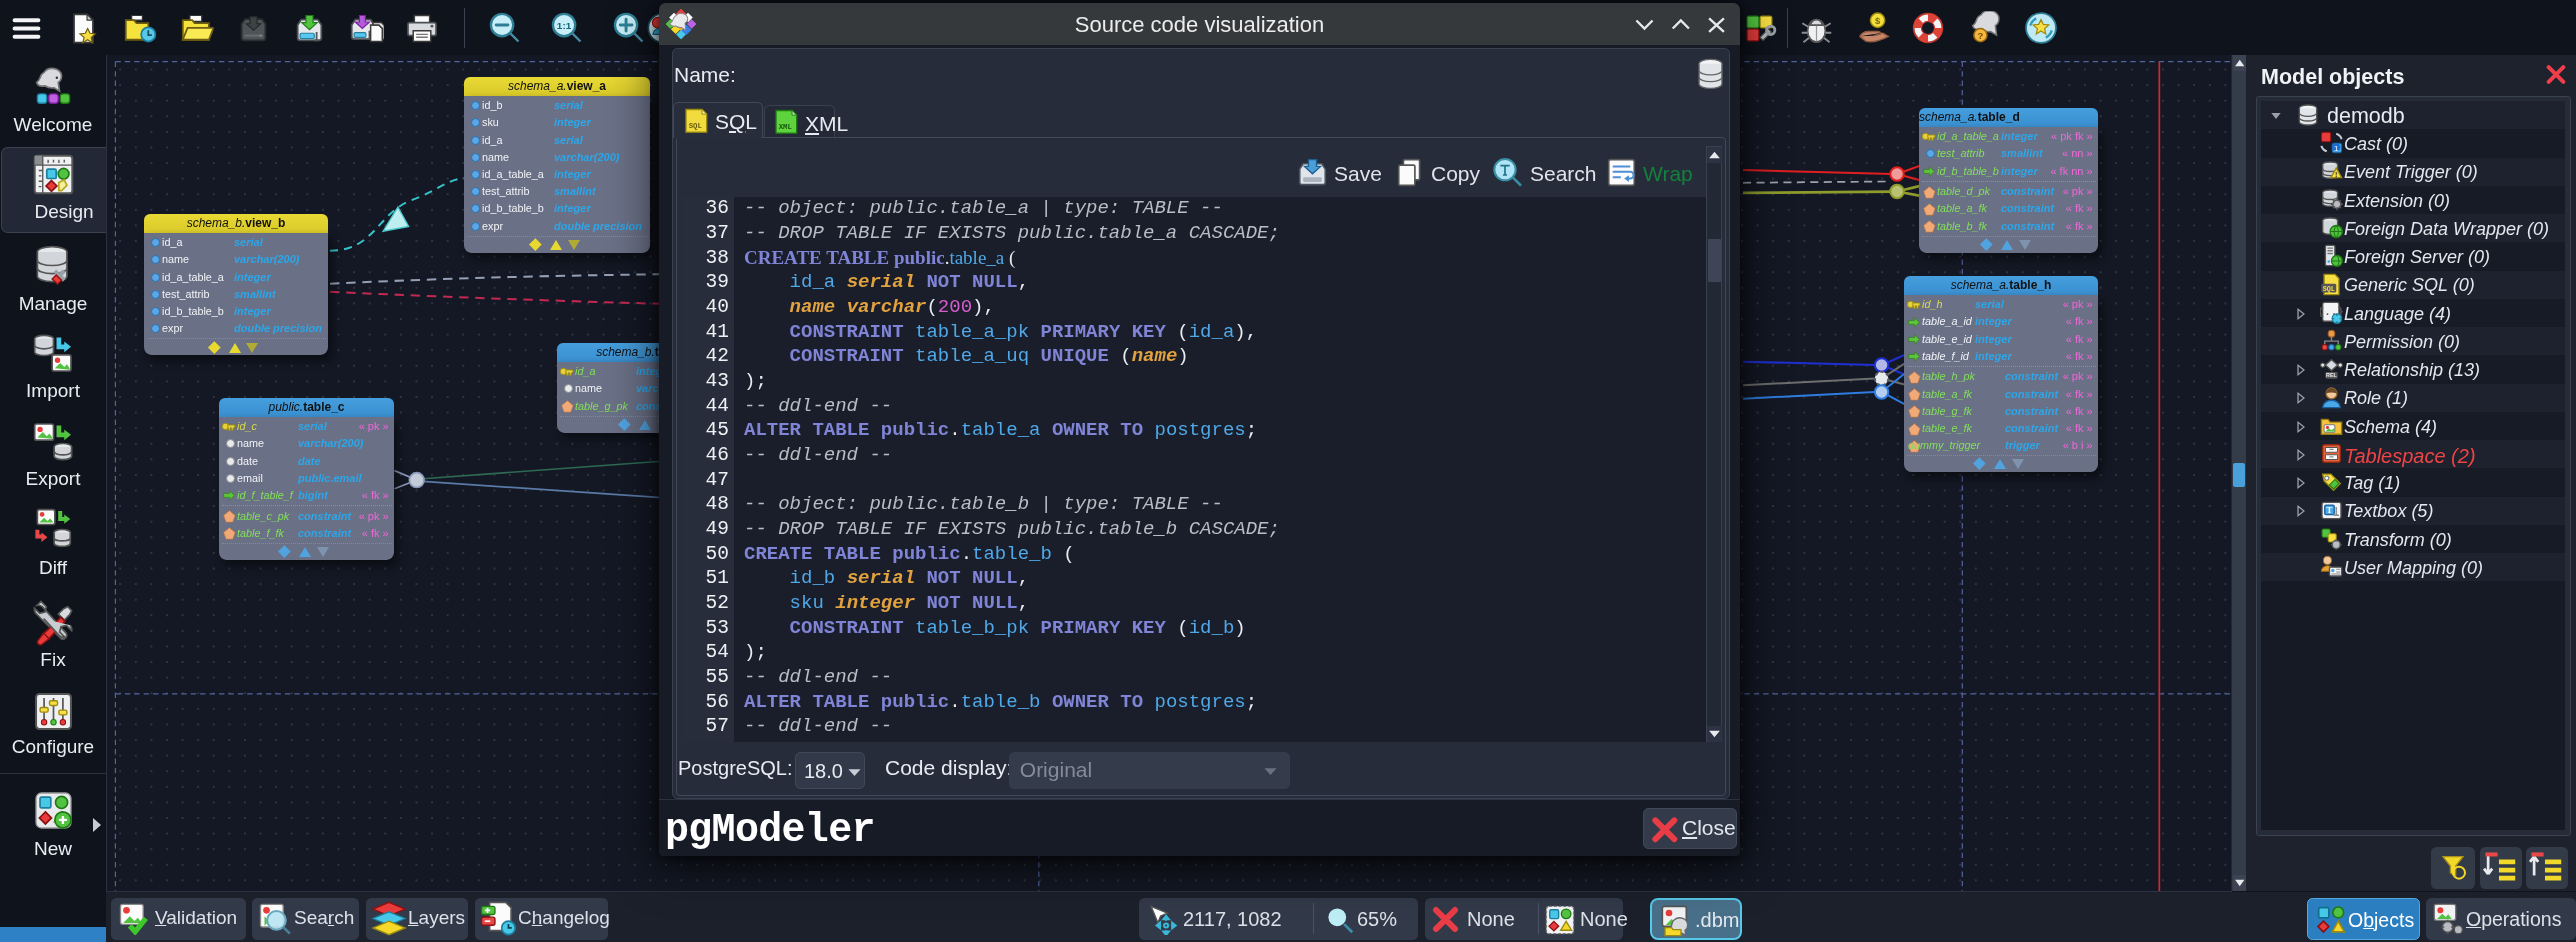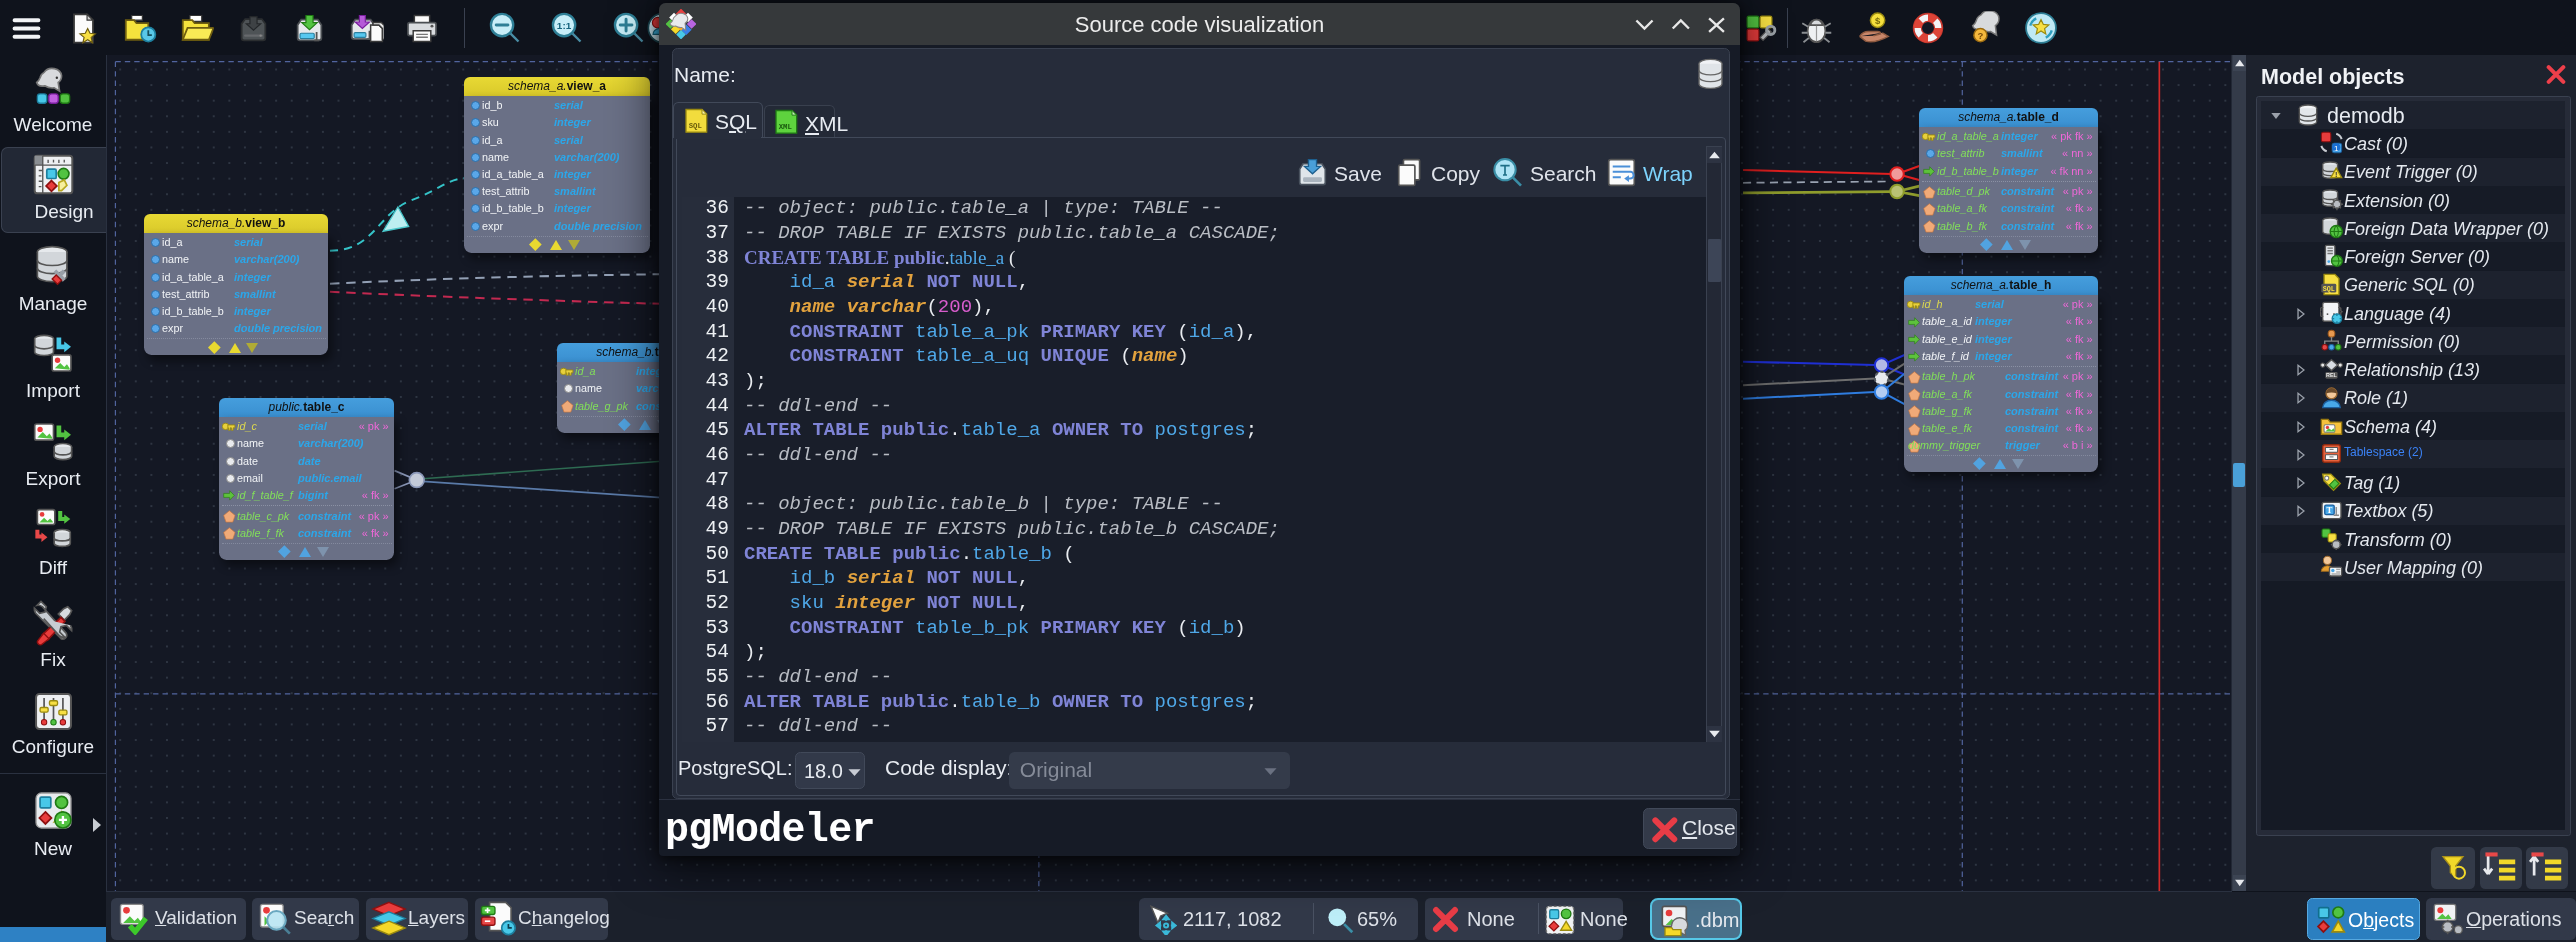--- a/index.html
+++ b/index.html
@@ -175,21 +175,21 @@
       </svg>
       <div class="abs" style="left:18px;top:57px;font-size:10.8px;color:#82df5a;font-style:italic;white-space:nowrap">table_g_pk</div>
       <div class="abs" style="left:79px;top:57px;font-size:11px;color:#2ba7ea;font-weight:bold;font-style:italic;white-space:nowrap">constraint</div>
       <div class="abs" style="right:5.4px;top:57px;font-size:11px;color:#ef68d8;white-space:nowrap">« pk »</div>
       <div class="abs" style="left:2.7px;top:73px;width:174px;border-top:1.3px dotted #9aa0b2;opacity:.55"></div>
       <div class="abs" style="left:63px;top:77px;width:8.7px;height:8.7px;background:#51a3e0;transform:rotate(45deg)"></div>
       <div class="abs" style="left:82px;top:77px;width:0;height:0;border-left:6px solid transparent;border-right:6px solid transparent;border-bottom:10px solid #51a3e0"></div>
       <div class="abs" style="left:100px;top:77px;width:0;height:0;border-left:6px solid transparent;border-right:6px solid transparent;border-top:10px solid #7e93ad"></div>
     </div>
     <div class="abs" style="left:1919px;top:108px;width:179px;height:145px;">
-      <div class="abs" style="left:0;top:0;width:179px;height:19px;background:linear-gradient(#459edd,#3a8fd0);border-radius:6px 6px 0 0;color:#111;font-size:12px;text-align:center;line-height:19px"><i>schema_a.</i><b>table_d</b></div>
+      <div class="abs" style="left:0;top:0;width:179px;height:19px;background:linear-gradient(#459edd,#3a8fd0);border-radius:6px 6px 0 0;color:#111;font-size:12px;line-height:19px"><i>schema_a.</i><b>table_d</b></div>
       <div class="abs" style="left:0;top:19px;width:179px;height:126px;background:#6a7086;border-radius:0 0 7.4px 7.4px;box-shadow:4px 5.4px 9.4px rgba(0,0,0,0.45)"></div>
       <svg class="abs" style="left:3.4px;top:23.4px" width="13.5" height="10.8" viewBox="0 0 23 18">
         <circle cx="6" cy="9" r="5.5" fill="#e8d03c" stroke="#9a8a10" stroke-width="1.5"></circle>
         <path d="M10 6.5 h12 v5 h-3 v4 h-3 v-4 h-2 v4 h-3 v-4 h-1 z" fill="#e8d03c" stroke="#9a8a10" stroke-width="1.5"></path>
       </svg>
       <div class="abs" style="left:18px;top:22px;font-size:10.8px;color:#82df5a;font-style:italic;white-space:nowrap">id_a_table_a</div>
       <div class="abs" style="left:82px;top:22px;font-size:11px;color:#2ba7ea;font-weight:bold;font-style:italic;white-space:nowrap">integer</div>
       <div class="abs" style="right:5.4px;top:22px;font-size:11px;color:#ef68d8;white-space:nowrap">« pk fk »</div>
       <div class="abs" style="left:6.7px;top:41px;width:9.4px;height:9.4px;border-radius:50%;background:#5aa7e8;border:0.7px solid #2d6fa8"></div>
       <div class="abs" style="left:18px;top:39px;font-size:10.8px;color:#82df5a;font-style:italic;white-space:nowrap">test_attrib</div>
@@ -706,21 +706,21 @@
         <path d="M3 2 L12 9 L3 16 z" fill="none" stroke="#9aa0aa" stroke-width="2"></path>
       </svg>
       <div class="ic" style="left:59px;top:341px">
         <svg width="23" height="23" viewBox="0 0 34 34">
           <rect x="4" y="4" width="26" height="26" rx="3" fill="#e8623c" stroke="#8e2a10" stroke-width="2"></rect>
           <rect x="8" y="8" width="18" height="7" rx="1" fill="#fbfbfb" stroke="#555" stroke-width="1.5"></rect>
           <rect x="8" y="19" width="18" height="7" rx="1" fill="#fbfbfb" stroke="#555" stroke-width="1.5"></rect>
           <path d="M14 11 h6 M14 22 h6" stroke="#888" stroke-width="2"></path>
         </svg>
       </div>
-      <div class="abs" style="left:83px;top:344px;font-size:12px;color:#3b82f6;white-space:nowrap">Tablespace (2)</div>
+      <div class="abs" style="left:83px;top:344px;font-size:20px;font-style:italic;color:#ef4444;white-space:nowrap">Tablespace (2)</div>
       <div class="abs" style="left:0;top:367px;width:304px;height:28px;background:#161b26"></div>
       <svg class="abs" style="left:35px;top:376px" width="9.4" height="12" viewBox="0 0 14 18">
         <path d="M3 2 L12 9 L3 16 z" fill="none" stroke="#9aa0aa" stroke-width="2"></path>
       </svg>
       <div class="ic" style="left:59px;top:369px">
         <svg width="23" height="23" viewBox="0 0 34 34">
           <path d="M4 6 h12 l14 14 -10 10 -14 -14 z" fill="#f7df43" stroke="#9a8a10" stroke-width="2"></path>
           <circle cx="10" cy="12" r="3" fill="#fff" stroke="#777" stroke-width="1.5"></circle>
           <path d="M14 22 l8 -8 6 6 -8 8 z" fill="#52c341" stroke="#1f7a14" stroke-width="1.5"></path>
         </svg>
@@ -955,21 +955,21 @@
       <circle cx="21" cy="19" r="16" fill="#aee4f5" stroke="#3a8ea6" stroke-width="3"></circle>
       <path d="M33 31 l12 12" stroke="#3a8ea6" stroke-width="4"></path>
       <path d="M14 13 h14 M21 13 v14 M18 27 h6" stroke="#1f6f86" stroke-width="2.5" fill="none"></path>
     </svg>
     <div class="abs" style="left:1530px;top:162px;font-size:21px;color:#dfe3ea">Search</div>
     <svg class="abs" style="left:1606px;top:157px" width="31" height="31" viewBox="0 0 46 46">
       <rect x="4" y="4" width="38" height="38" rx="3" fill="#fbfbfb" stroke="#555" stroke-width="2.5"></rect>
       <path d="M10 14 h26 M10 22 h26 a5 5 0 0 1 0 10 h-6 M10 30 h12" stroke="#4a8fd8" stroke-width="3" fill="none"></path>
       <path d="M34 27 l-7 5 7 5 z" fill="#4a8fd8"></path>
     </svg>
-    <div class="abs" style="left:1643px;top:162px;font-size:21px;color:#7dd3fc">Wrap</div>
+    <div class="abs" style="left:1643px;top:162px;font-size:21px;color:#15803d">Wrap</div>
     <div class="abs" style="left:682px;top:197px;width:1024px;height:545px;background:#191e2a"></div>
     <div class="abs" style="left:682px;top:197px;width:52px;height:545px;background:#272d3b"></div>
     <div class="abs" style="left:682px;top:196px;width:47px;height:24.6px;font-family:'Liberation Mono',monospace;font-size:19.5px;color:#eef1f4;text-align:right;line-height:24.6px">36</div>
     <div class="abs" style="left:744px;top:196px;height:24.6px;font-family:'Liberation Mono',monospace;font-size:19px;color:#e8ebef;line-height:24.6px;white-space:pre"><i style="color:#b9bdc4">-- object: public.table_a | type: TABLE --</i></div>
     <div class="abs" style="left:682px;top:221px;width:47px;height:24.6px;font-family:'Liberation Mono',monospace;font-size:19.5px;color:#eef1f4;text-align:right;line-height:24.6px">37</div>
     <div class="abs" style="left:744px;top:221px;height:24.6px;font-family:'Liberation Mono',monospace;font-size:19px;color:#e8ebef;line-height:24.6px;white-space:pre"><i style="color:#b9bdc4">-- DROP TABLE IF EXISTS public.table_a CASCADE;</i></div>
     <div class="abs" style="left:682px;top:246px;width:47px;height:24.6px;font-family:'Liberation Mono',monospace;font-size:19.5px;color:#eef1f4;text-align:right;line-height:24.6px">38</div>
     <div class="abs" style="left:744px;top:246px;height:24.6px;font-family:Liberation Serif, serif;font-size:19px;color:#e8ebef;line-height:24.6px;white-space:pre"><b style="color:#7f84d6">CREATE TABLE</b> <b style="color:#7f84d6">public</b>.<span style="color:#4fa8e8">table_a</span> (</div>
     <div class="abs" style="left:682px;top:270px;width:47px;height:24.6px;font-family:'Liberation Mono',monospace;font-size:19.5px;color:#eef1f4;text-align:right;line-height:24.6px">39</div>
     <div class="abs" style="left:744px;top:270px;height:24.6px;font-family:'Liberation Mono',monospace;font-size:19px;color:#e8ebef;line-height:24.6px;white-space:pre">&nbsp;&nbsp;&nbsp;&nbsp;<span style="color:#4fa8e8">id_a</span> <b style="color:#e2a23e;font-style:italic">serial</b> <b style="color:#7f84d6">NOT NULL</b>,</div>

